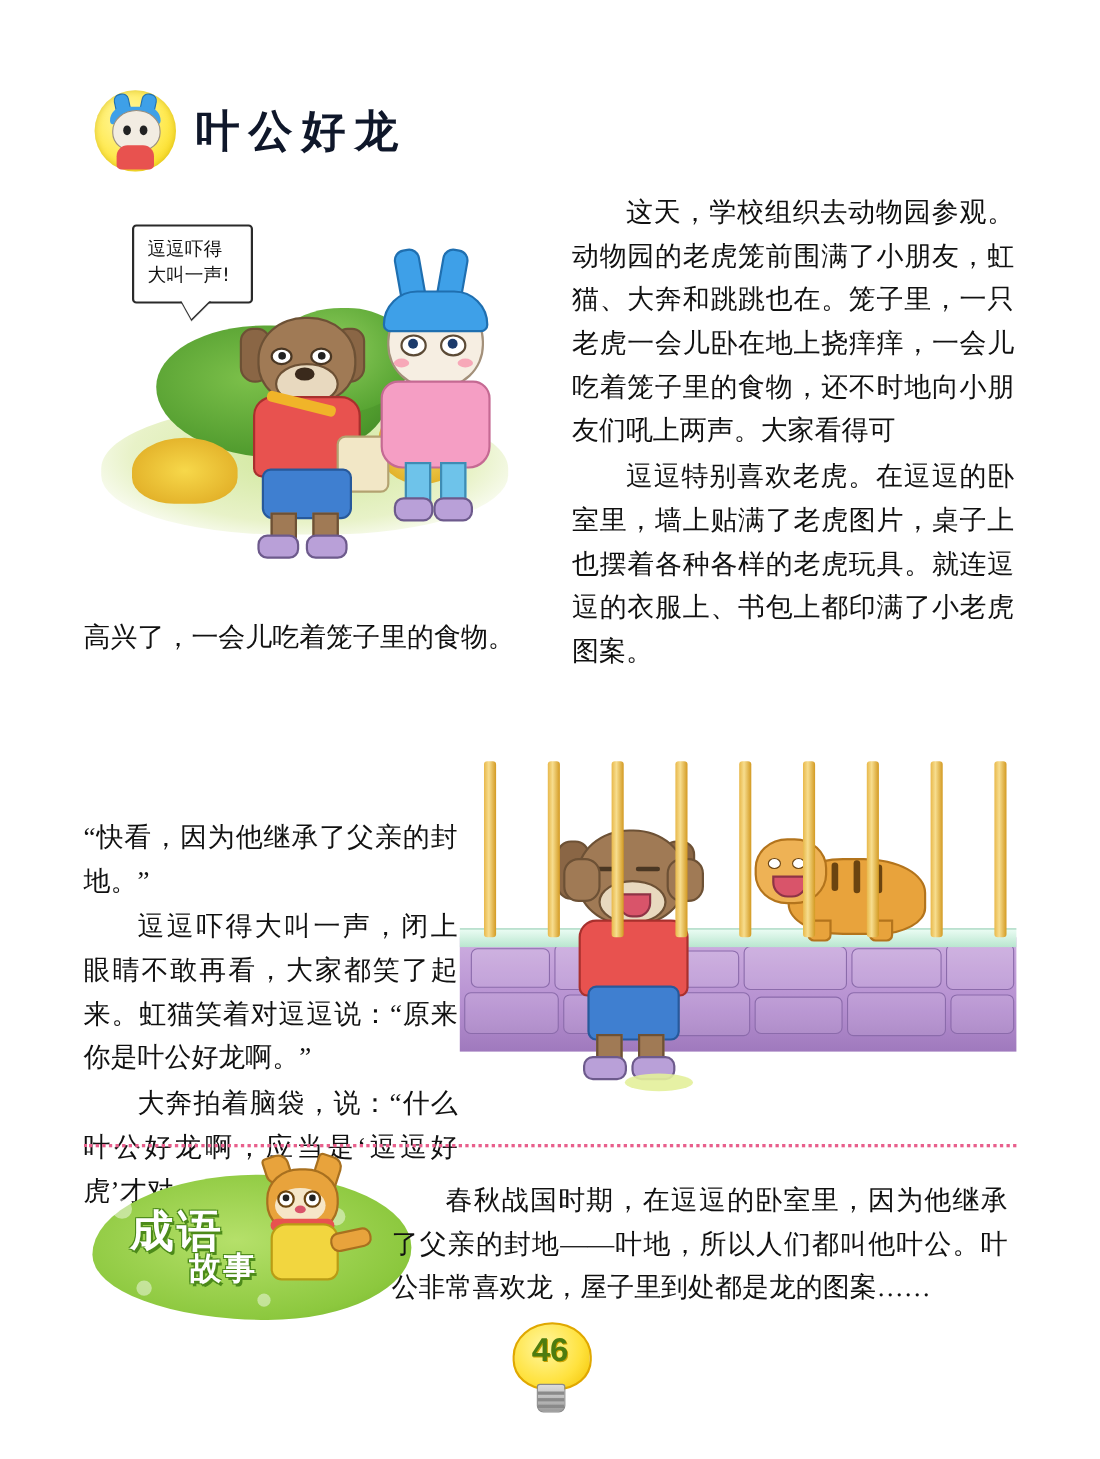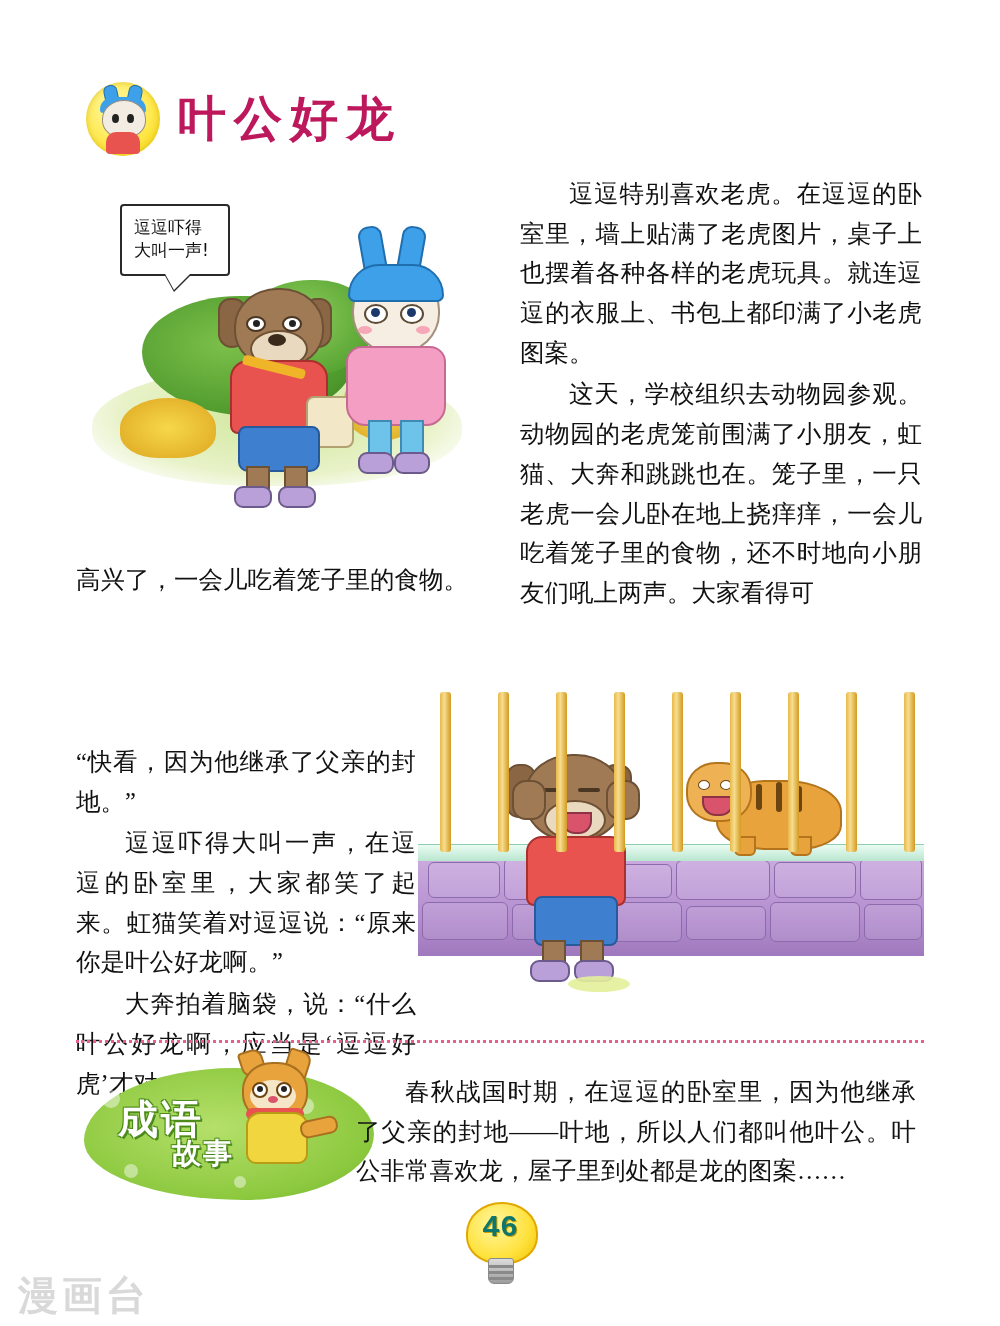--- a/index.html
+++ b/index.html
@@ -80,23 +80,23 @@
   .mascot-badge .body {
     position: absolute;
     left: 20px; top: 50px;
     width: 34px; height: 22px;
     background: #e8524f;
     border-radius: 10px 10px 4px 4px;
   }
   .page-title {
     font-family: "DejaVu Sans", sans-serif;
     font-weight: bold;
-    font-size: 48px;
+    font-size: 40px;
     letter-spacing: 8px;
-    color: #be185d;
+    color: #0f172a;
   }
 
   
   .illus1 {
     position: absolute;
     left: 92px;
     top: 170px;
     width: 370px;
     height: 330px;
   }
@@ -383,24 +383,24 @@
     width: 68px; height: 58px;
     background: radial-gradient(circle at 40% 35%, #fff7a0 0%, #ffe23e 60%, #f2c200 100%);
     border: 2px solid #e0a800;
     border-radius: 50% 50% 44% 44%;
   }
   .bulb .num {
     position: absolute;
     left: 0; top: 9px;
     width: 68px;
     text-align: center;
-    font-family: Liberation Mono, monospace;
+    font-family: Liberation Sans, sans-serif;
     font-weight: bold;
     font-size: 30px;
-    color: #0f766e;
+    color: #4d7c0f;
     text-shadow: 1px 1px 0 #caa200;
   }
   .bulb .base {
     position: absolute;
     left: 22px; top: 56px;
     width: 24px; height: 24px;
     background: linear-gradient(180deg,#dcdcdc,#9d9d9d);
     border: 1px solid #8a8a8a;
     border-radius: 3px 3px 6px 6px;
   }
@@ -485,31 +485,31 @@
         <div class="shoe r"></div>
     </div>
   </div>
 
   <div class="bubble1">
     <span>逗逗吓得大叫一声!</span>
     <div class="tail"></div>
   </div>
 
   <div class="col-right-top">
+    <p>这天，学校组织去动物园参观。动物园的老虎笼前围满了小朋友，虹猫、大奔和跳跳也在。笼子里，一只老虎一会儿卧在地上挠痒痒，一会儿吃着笼子里的食物，还不时地向小朋友们吼上两声。大家看得可</p>
     <p>逗逗特别喜欢老虎。在逗逗的卧室里，墙上贴满了老虎图片，桌子上也摆着各种各样的老虎玩具。就连逗逗的衣服上、书包上都印满了小老虎图案。</p>
-    <p>这天，学校组织去动物园参观。动物园的老虎笼前围满了小朋友，虹猫、大奔和跳跳也在。笼子里，一只老虎一会儿卧在地上挠痒痒，一会儿吃着笼子里的食物，还不时地向小朋友们吼上两声。大家看得可</p>
   </div>
 
   <div class="full-para">
     <p>高兴了，一会儿吃着笼子里的食物。</p>
   </div>
 
   <div class="col-left-lower">
     <p class="noindent">“快看，因为他继承了父亲的封地。”</p>
-    <p>逗逗吓得大叫一声，在逗逗的卧室里，大家都笑了起来。虹猫笑着对逗逗说：“原来你是叶公好龙啊。”</p>
+    <p>逗逗吓得大叫一声，闭上眼睛不敢再看，大家都笑了起来。虹猫笑着对逗逗说：“原来你是叶公好龙啊。”</p>
     <p>大奔拍着脑袋，说：“什么叶公好龙啊，应当是‘逗逗好虎’才对。”</p>
   </div>
 
   <div class="illus2">
     <div class="sky"></div>
     <div class="wall">
       <div class="stone" style="left:10px; top:10px; width:70px; height:34px;"></div>
       <div class="stone" style="left:86px; top:6px; width:86px; height:40px;"></div>
       <div class="stone" style="left:178px; top:12px; width:74px; height:32px;"></div>
       <div class="stone" style="left:258px; top:8px; width:92px; height:38px;"></div>
@@ -600,15 +600,14 @@
   <div class="bulb">
     <div class="glass"></div>
     <div class="num">46</div>
     <div class="base">
       <div class="ring" style="top:6px;"></div>
       <div class="ring" style="top:12px;"></div>
       <div class="ring" style="top:18px;"></div>
     </div>
   </div>
 
-  <div class="watermark">漫画台</div>
 
 </div>
 
 </body></html>

